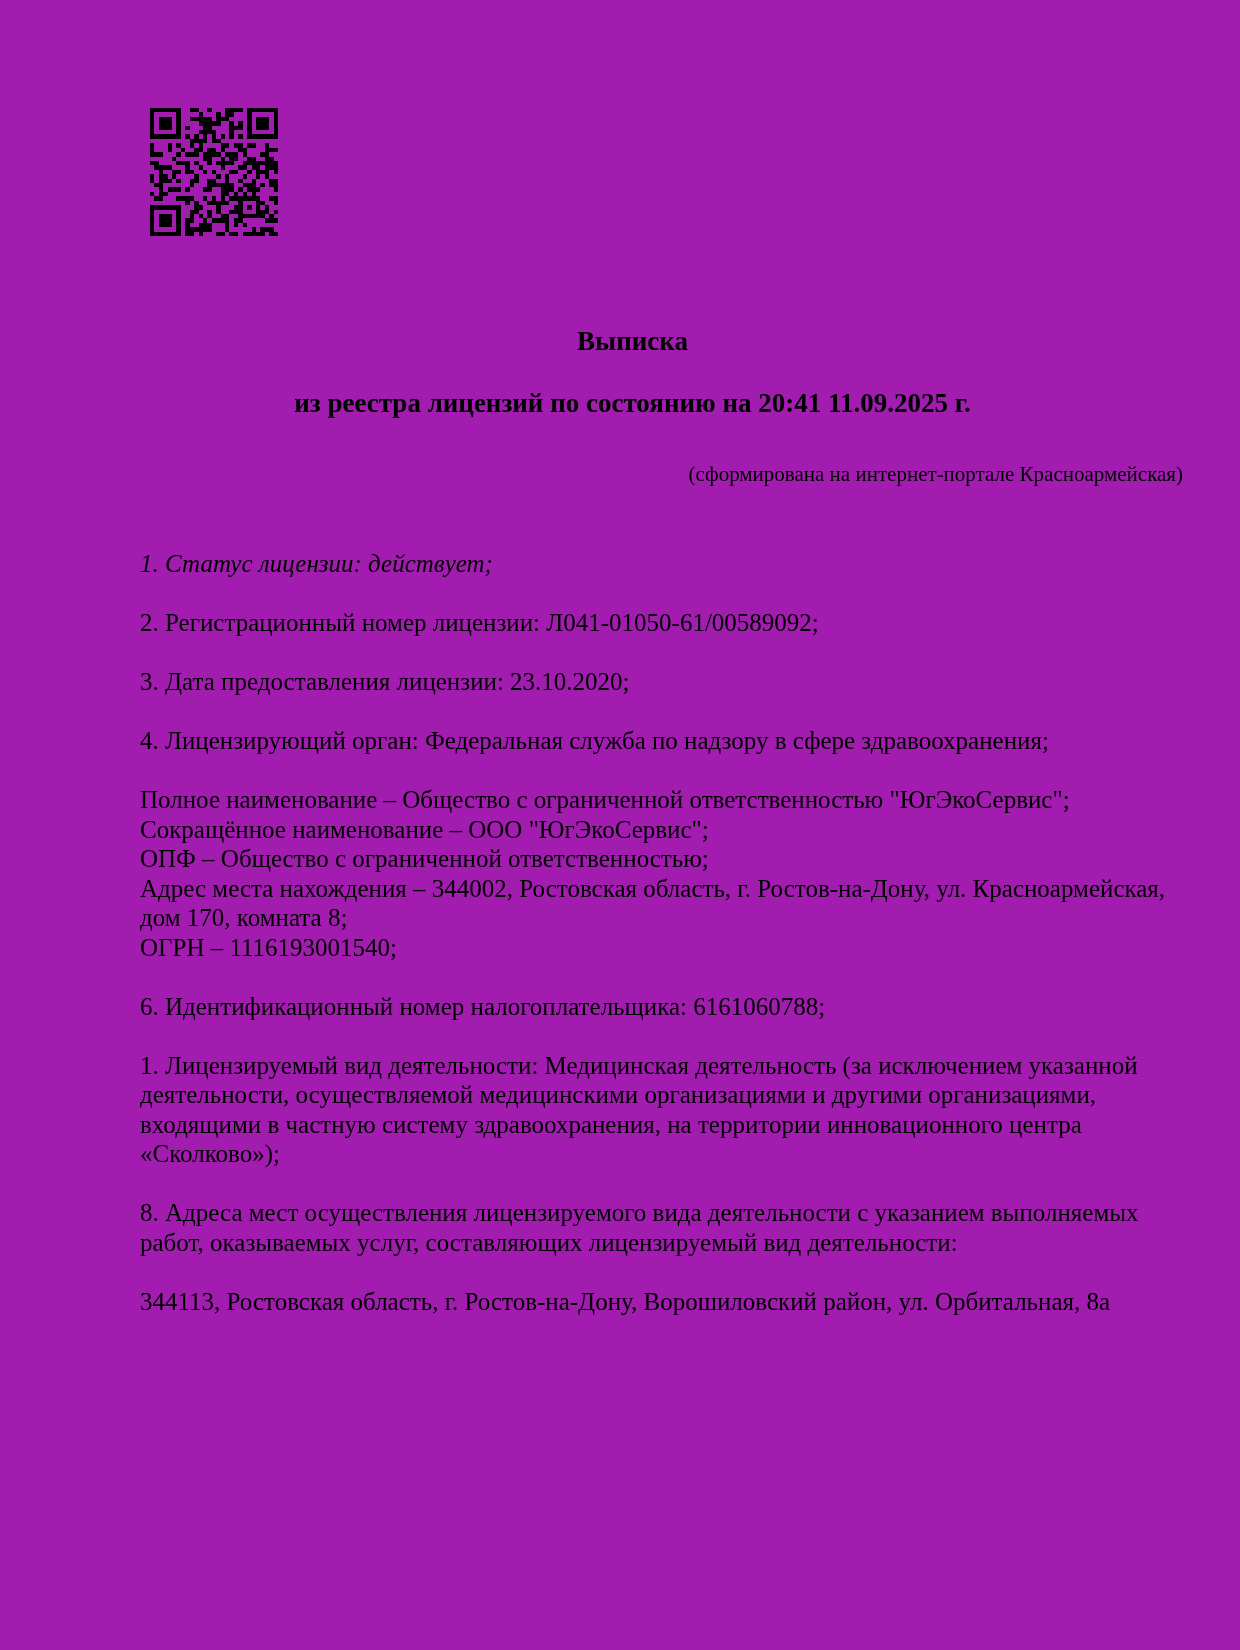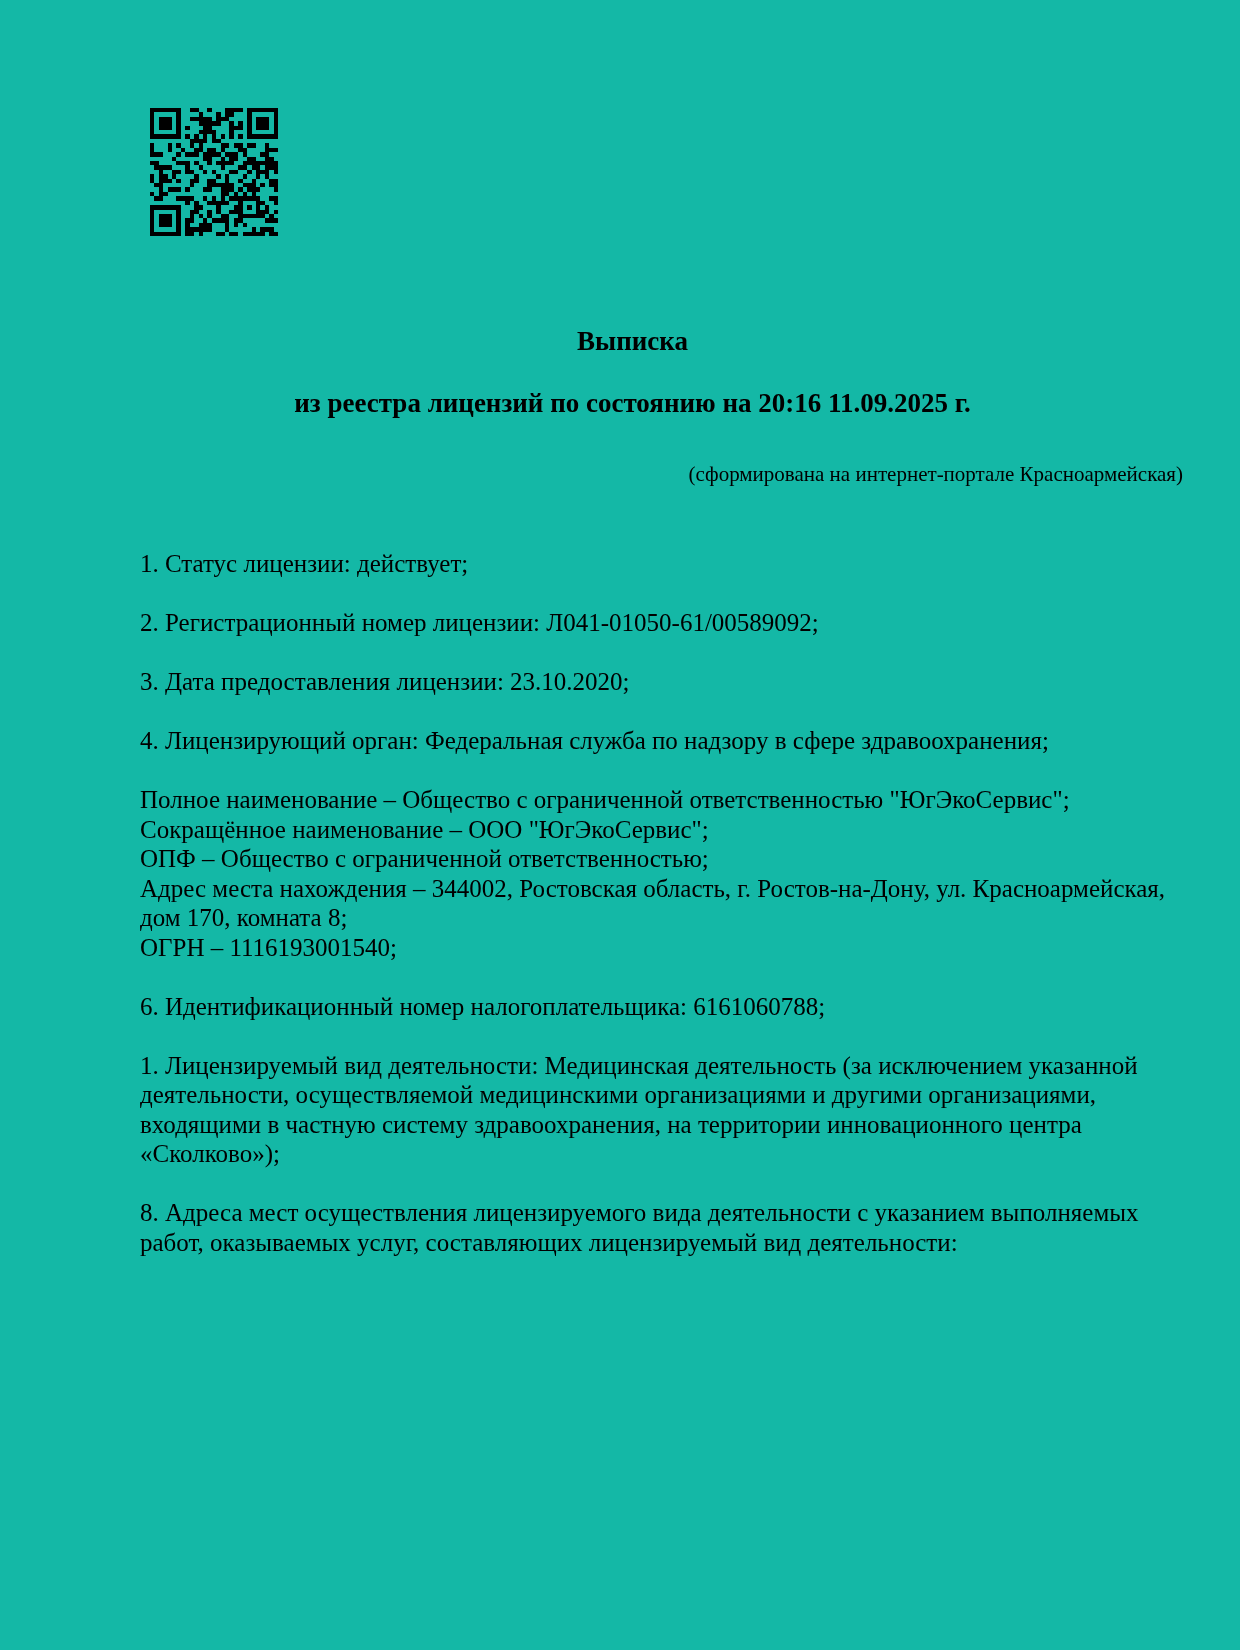--- a/index.html
+++ b/index.html
@@ -1,20 +1,20 @@
 <!DOCTYPE html>
 <html lang="ru"><head>
 <meta charset="utf-8">
 <style>
   html, body { margin: 0; padding: 0; background: #ffffff; }
   .page {
     position: relative;
     width: 1240px;
     height: 1650px;
-    background: #14b8a6;
+    background: #a21caf;
     color: #000000;
     font-family: "Liberation Serif", "DejaVu Serif", serif;
     overflow: hidden;
   }
   .qr {
     position: absolute;
     left: 150px;
     top: 108px;
     width: 128px;
     height: 128px;
@@ -41,21 +41,21 @@
     font-size: 21px;
     line-height: 24px;
   }
   .paragraphs { margin-top: 63px; }
   .para {
     font-size: 25px;
     line-height: 29.5px;
     margin: 29.5px 0 0 0;
     white-space: pre-line;
   }
-  .para:first-child { margin-top: 0; }
+  .para:first-child { margin-top: 0; font-style: italic; }
 </style>
 </head>
 <body>
 
 <div class="page">
 
   <svg class="qr" id="qr-svg" viewBox="0 0 29 29" shape-rendering="crispEdges">
       <rect x="0" y="0" width="1" height="1" fill="#000000"></rect>
       <rect x="1" y="0" width="1" height="1" fill="#000000"></rect>
       <rect x="2" y="0" width="1" height="1" fill="#000000"></rect>
@@ -468,21 +468,21 @@
       <rect x="23" y="28" width="1" height="1" fill="#000000"></rect>
       <rect x="24" y="28" width="1" height="1" fill="#000000"></rect>
       <rect x="25" y="28" width="1" height="1" fill="#000000"></rect>
       <rect x="27" y="28" width="1" height="1" fill="#000000"></rect>
       <rect x="28" y="28" width="1" height="1" fill="#000000"></rect>
     </svg>
 
   <div class="content">
 
     <h1 class="title-block"><span>Выписка</span><br>
-      <span>из реестра лицензий по состоянию на 20:16 11.09.2025 г.</span>
+      <span>из реестра лицензий по состоянию на 20:41 11.09.2025 г.</span>
     </h1>
 
     <div class="subtitle">(сформирована на интернет-портале Красноармейская)</div>
 
     <div class="paragraphs">
       <p class="para">1. Статус лицензии: действует;</p>
       <p class="para">2. Регистрационный номер лицензии: Л041-01050-61/00589092;</p>
       <p class="para">3. Дата предоставления лицензии: 23.10.2020;</p>
       <p class="para">4. Лицензирующий орган: Федеральная служба по надзору в сфере здравоохранения;</p>
       <p class="para">Полное наименование – Общество с ограниченной ответственностью "ЮгЭкоСервис";
@@ -491,16 +491,17 @@
 Адрес места нахождения – 344002, Ростовская область, г. Ростов-на-Дону, ул. Красноармейская,
 дом 170, комната 8;
 ОГРН – 1116193001540;</p>
       <p class="para">6. Идентификационный номер налогоплательщика: 6161060788;</p>
       <p class="para">1. Лицензируемый вид деятельности: Медицинская деятельность (за исключением указанной
 деятельности, осуществляемой медицинскими организациями и другими организациями,
 входящими в частную систему здравоохранения, на территории инновационного центра
 «Сколково»);</p>
       <p class="para">8. Адреса мест осуществления лицензируемого вида деятельности с указанием выполняемых
 работ, оказываемых услуг, составляющих лицензируемый вид деятельности:</p>
+      <p class="para">344113, Ростовская область, г. Ростов-на-Дону, Ворошиловский район, ул. Орбитальная, 8а</p>
     </div>
 
   </div>
 </div>
 
 </body></html>

